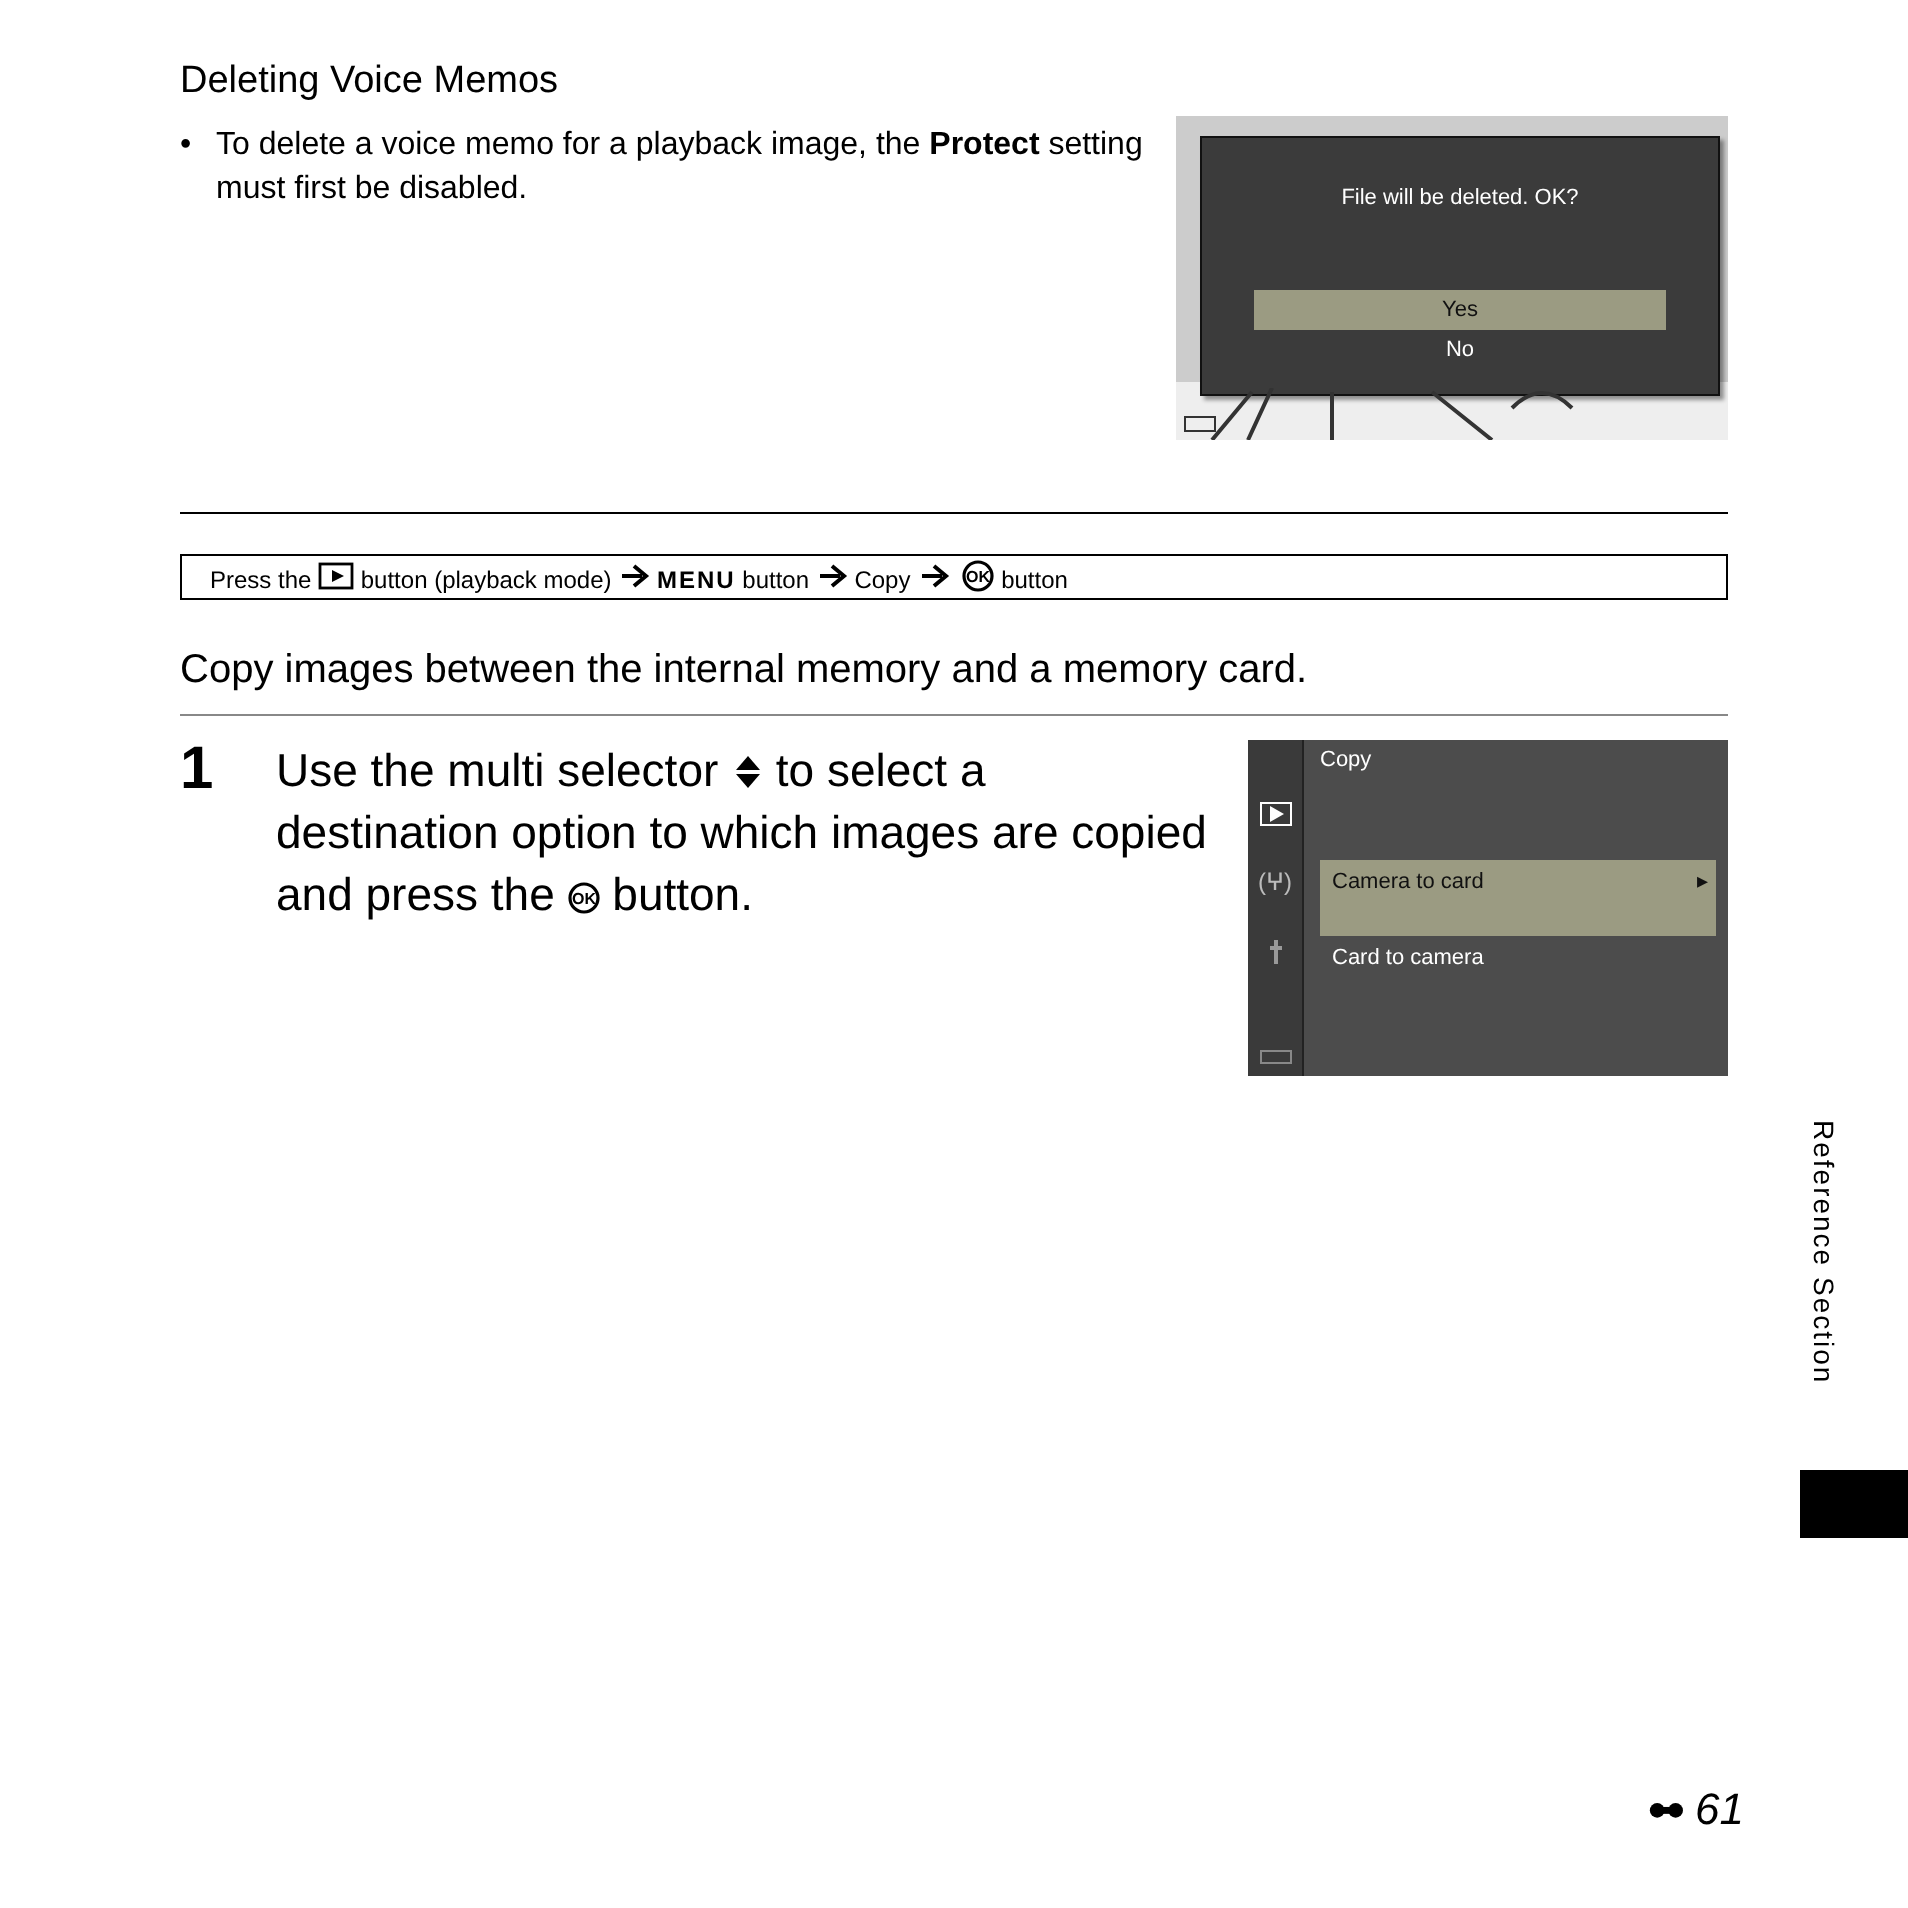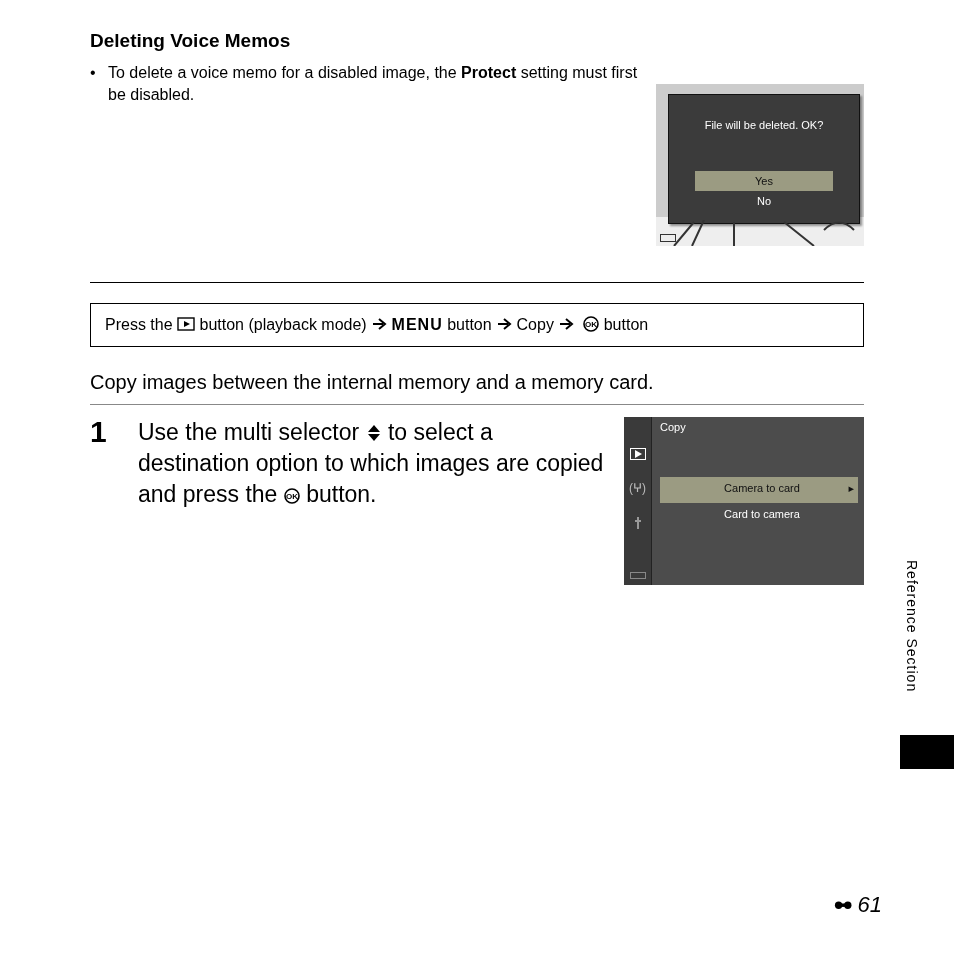--- a/index.html
+++ b/index.html
@@ -10,21 +10,21 @@
     font-family: "Segoe UI", Arial, sans-serif;
     width: 954px;
     height: 954px;
     position: relative;
     color: #000;
   }
   .page {
     padding: 30px 90px 30px 90px;
   }
   .subheading {
-    font-weight: bold;
+    font-weight: normal;
     font-size: 19px;
     margin-bottom: 6px;
   }
   .deleting-row {
     display: flex;
     gap: 16px;
   }
   .deleting-text {
     flex: 1;
     font-size: 16px;
@@ -34,27 +34,26 @@
   .bullet {
     display: flex;
     margin-top: 4px;
   }
   .bullet .dot {
     width: 18px;
     flex-shrink: 0;
     text-align: left;
   }
   .screenshot1 {
-    width: 208px;
+    width: 276px;
     height: 162px;
     background: linear-gradient(to bottom,#ccc 0%,#ccc 82%,#eee 82%,#eee 100%);
     position: relative;
     flex-shrink: 0;
     padding-top:28px;
-    margin-top:26px;
   }
   .screenshot1 .dialog {
     position:absolute;
     top:10px; left:12px; right:4px;
     height:130px;
     background:#3b3b3b;
     border:1px solid #111;
     box-shadow: 2px 2px 2px rgba(0,0,0,.4);
     color:#fff;
     font-size:11px;
@@ -79,22 +78,22 @@
   }
 
   .main-heading {
     font-weight:bold;
     font-size:25px;
     margin: 0 0 16px 0;
   }
 
   .nav-box {
     border:1px solid #000;
-    padding:12px 14px;
-    font-size:16px;
+    padding:2px 14px;
+    font-size:12px;
     margin-bottom:24px;
   }
 
   .copy-desc { font-size:20px; margin-bottom:10px; }
 
   hr.thin { border:none; border-top:1px solid #888; margin:8px 0 12px 0; }
 
   .step-row {
     display:flex;
     gap:20px;
@@ -120,21 +119,21 @@
     position:absolute; left:0; top:0; bottom:0; width:28px;
     background:#3a3a3a; border-right:1px solid #222;
     display:flex; flex-direction:column; align-items:center; gap:20px;
     padding-top:30px;
   }
   .screenshot2 .side .sideitem { color:#bbb; font-size:12px; }
   .screenshot2 .side .sideitem.active { color:#fff; }
   .screenshot2 .side .batt { position:absolute; bottom:6px; width:16px; height:7px; border:1px solid #888; }
   .screenshot2 .title { position:absolute; left:36px; top:4px; font-size:11px; }
   .screenshot2 .menu { position:absolute; left:36px; right:6px; top:60px; }
-  .screenshot2 .mitem { height:26px; line-height:22px; padding-left:6px; font-size:11px; position:relative;text-align:center; }
+  .screenshot2 .mitem { height:38px; line-height:22px; padding-left:6px; font-size:11px; position:relative; }
   .screenshot2 .mitem.sel { background:#9b9b82; color:#111; }
   .screenshot2 .mitem.sel::after { content:"▸"; position:absolute; right:4px; }
 
   .side-label {
     position:absolute;
     right:34px;
     top:560px;
     writing-mode: vertical-rl;
     font-size:14px;
     color:#000;
@@ -143,21 +142,21 @@
   .side-tab {
     position:absolute;
     right:0;
     top:735px;
     width:54px;
     height:34px;
     background:#000;
   }
   .page-number {
     position:absolute;
-    right:72px;
+    right:82px;
     bottom:36px;
     font-style:italic;
     font-size:22px;
     display:flex;
     align-items:center;
     gap:2px;
   }
 
   svg { vertical-align: -2px; }
 </style>
@@ -201,21 +200,21 @@
 
 <div class="page">
 
   <div class="subheading">Deleting Voice Memos</div>
 
   <div class="deleting-row">
     <div class="deleting-text">
       <div class="bullet">
         <div class="dot">•</div>
         <div>
-          <span>To delete a voice memo for a disabled image, the </span><span class="bold">Protect</span><span> setting must first be disabled.</span>
+          <span>To delete a voice memo for a playback image, the </span><span class="bold">Protect</span><span> setting must first be disabled.</span>
         </div>
       </div>
     </div>
 
     <div class="screenshot1">
       <div class="dialog">
         <div class="msg">File will be deleted. OK?</div>
         <div class="opts">
           <div class="opt sel">Yes</div>
           <div class="opt">No</div>

